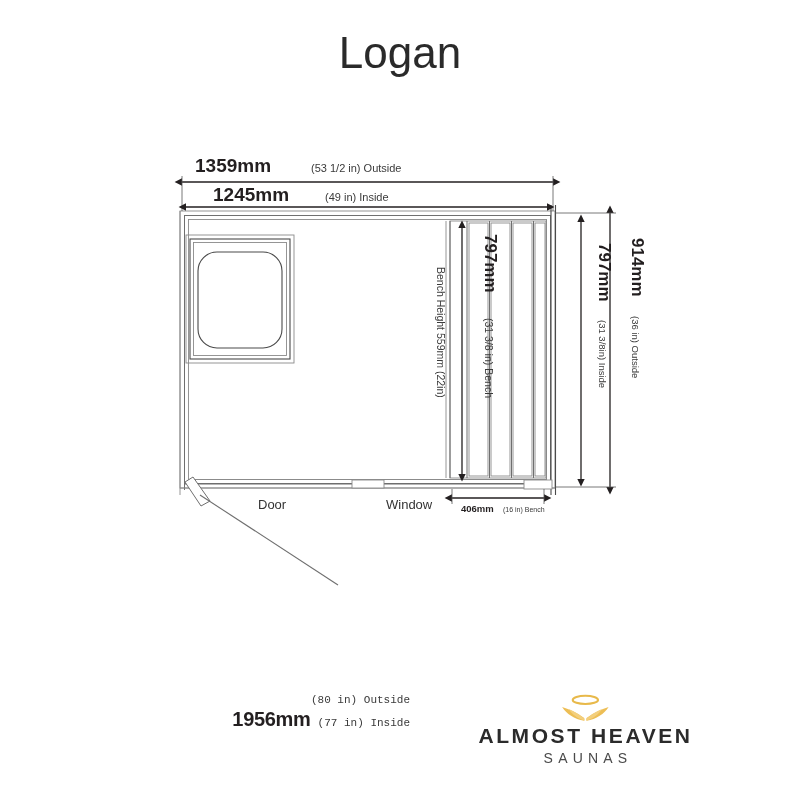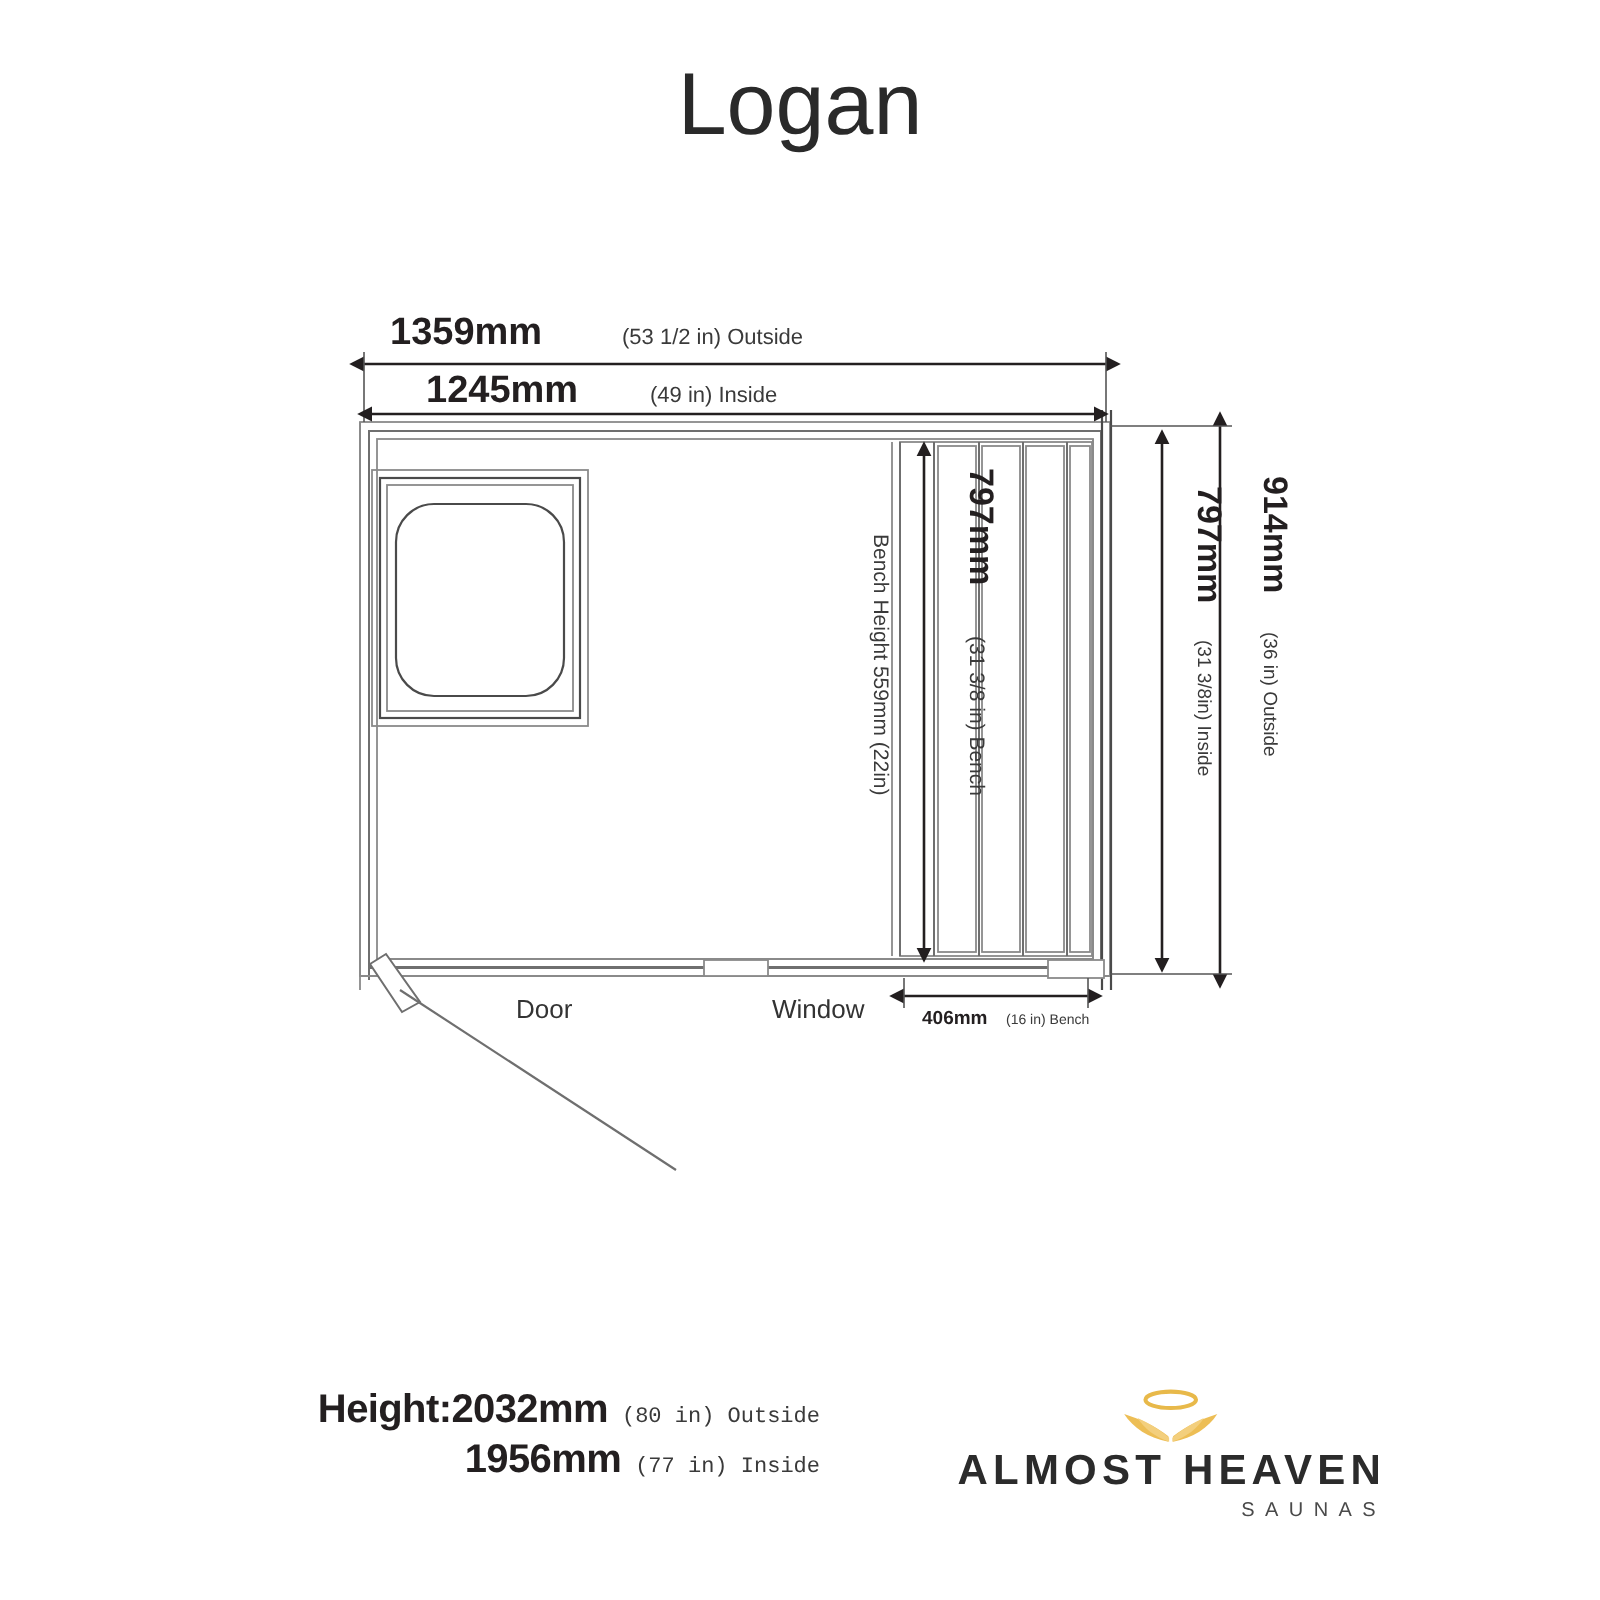--- a/index.html
+++ b/index.html
@@ -123,39 +123,39 @@
     margin-left: 7px;
     font-family: Liberation Mono, monospace;
   }
 
   
   .logo {
     position: absolute;
     left: 478px;
     top: 694px;
     width: 215px;
-    text-align: right;
+    text-align: center;
   }
   .logo-mark {
     height: 30px;
     display: block;
     margin: 0 auto 1px auto;
   }
   .logo-word {
     font-family: "Liberation Sans", sans-serif;
     font-size: 21px;
     font-weight: 700;
     letter-spacing: 2.6px;
     color: #2b2b2b;
     line-height: 1.05;
     white-space: nowrap;
   }
   .logo-sub {
     font-family: "Liberation Sans", sans-serif;
-    font-size: 10px;
+    font-size: 14px;
     font-weight: 400;
     letter-spacing: 5.2px;
     color: #4a4a4a;
     margin-top: 3px;
     padding-left: 5px;
   }
 </style>
 </head>
 <body>
 
@@ -282,21 +282,20 @@
       <text class="dim-small" x="461" y="512">406mm</text>
       <text class="dim-small-sub" x="503" y="512">(16 in) Bench</text>
     </g>
 
     <text class="lbl-part" x="258" y="509">Door</text>
     <text class="lbl-part" x="386" y="509">Window</text>
   </svg>
 
   <div class="height-block">
     <div class="height-row">
-      <span class="h-main">Height:2032mm</span>
       <span class="h-sub">(80 in) Outside</span>
     </div>
     <div class="height-row">
       <span class="h-main">1956mm</span>
       <span class="h-sub">(77 in) Inside</span>
     </div>
   </div>
 
   <div class="logo">
     <svg class="logo-mark" viewBox="0 0 120 38">

